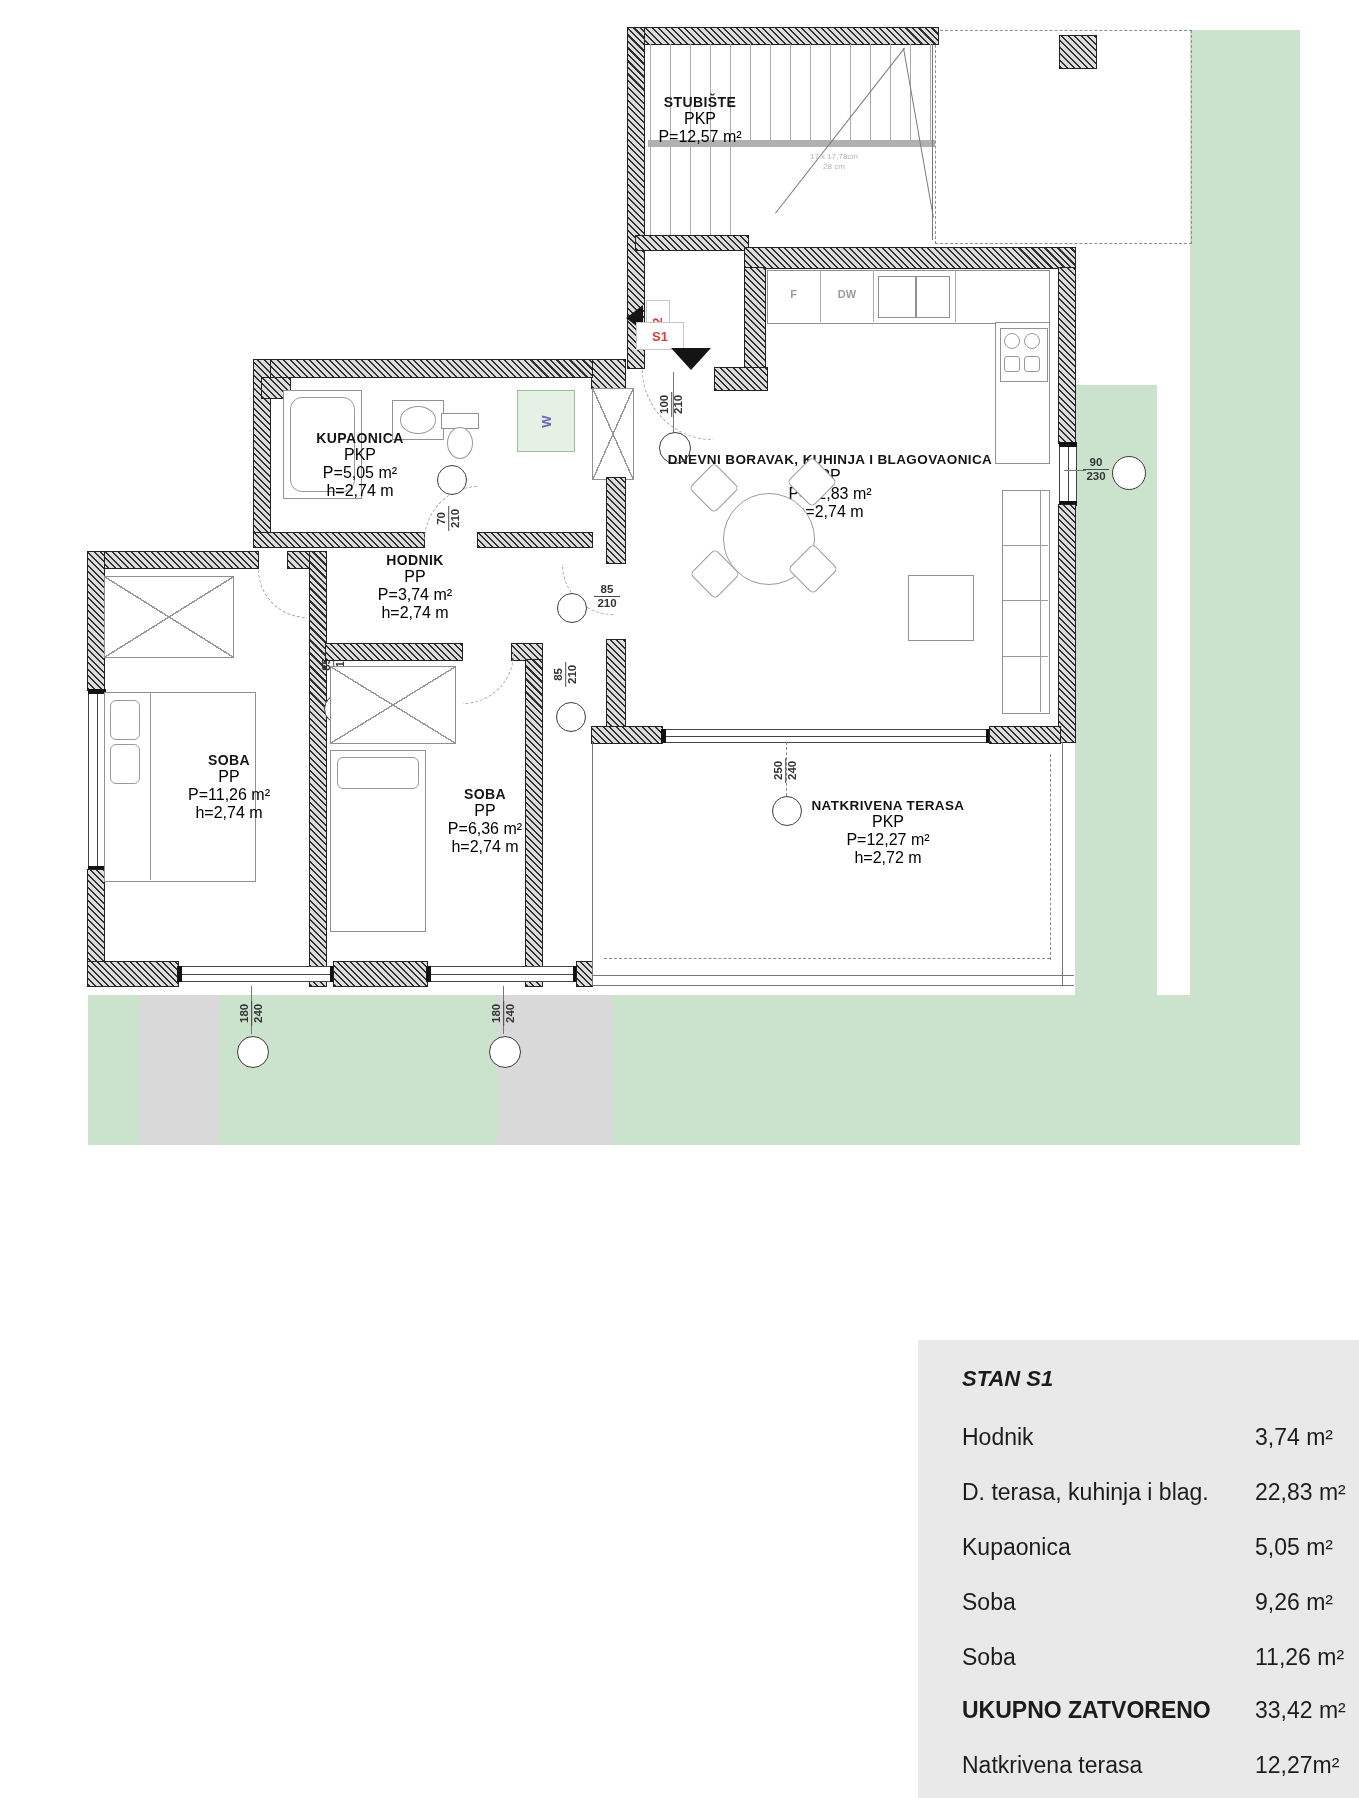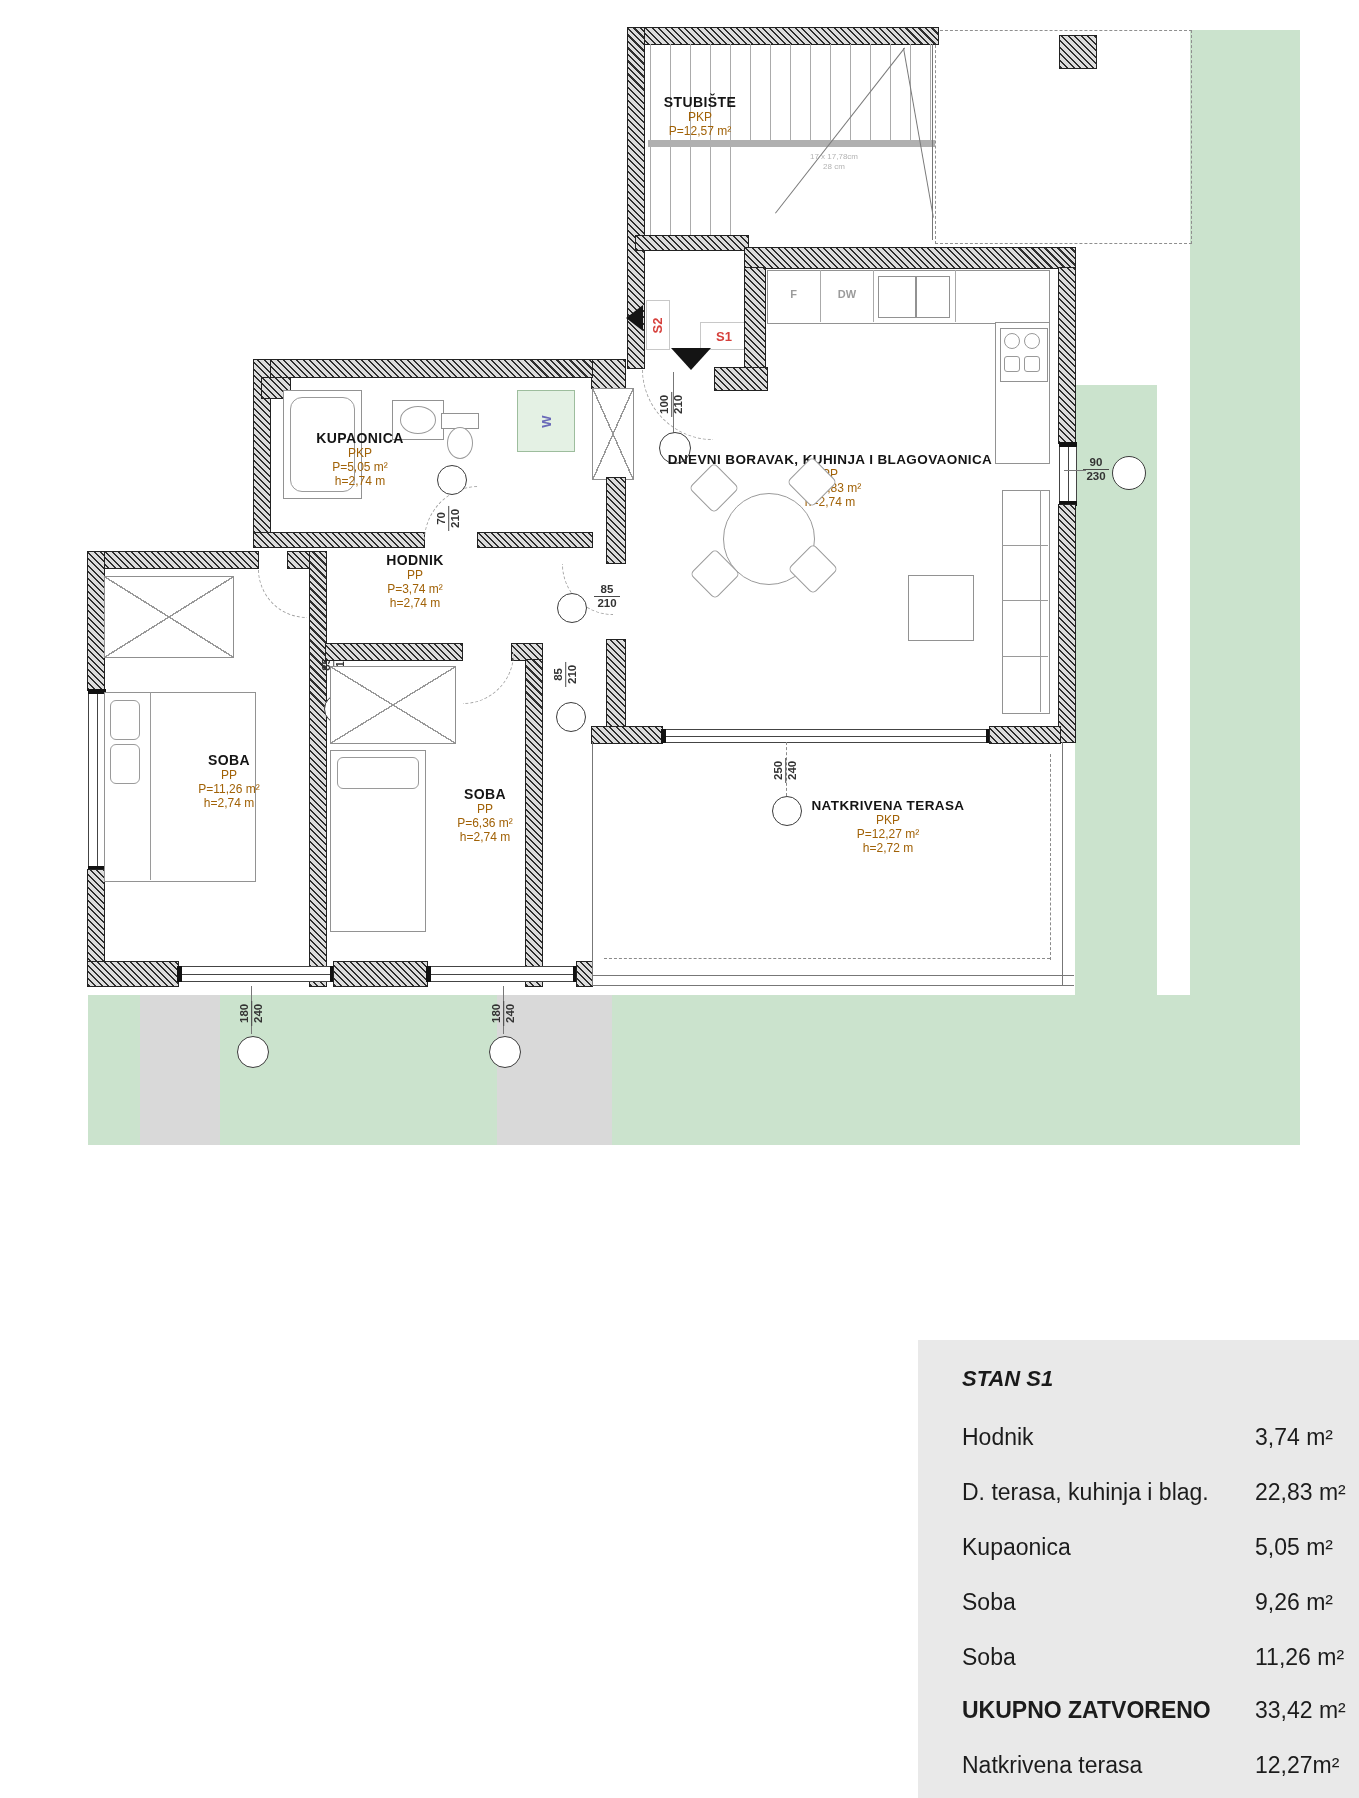--- a/index.html
+++ b/index.html
@@ -39,21 +39,21 @@
   .vdim{position:absolute;display:flex;align-items:center;justify-content:center;}
   .vdim .stack{transform:rotate(-90deg);}
   .hdim{position:absolute;display:flex;align-items:center;justify-content:center;}
   
   .arc{position:absolute;border:1px dashed #a5a5a5;border-radius:50%;}
   .arc.bl{clip-path:polygon(0 50%,50% 50%,50% 100%,0 100%);}
   .arc.br{clip-path:polygon(50% 50%,100% 50%,100% 100%,50% 100%);}
   .arc.tl{clip-path:polygon(0 0,50% 0,50% 50%,0 50%);}
   
   .rmtitle{font-weight:700;font-size:14px;letter-spacing:.4px;color:#141414;}
-  .rmsub{font-size:12px;color:#a16207;}
+  .rmsub{font-size:16px;color:#000000;}
   .center{text-align:center;}
   .note{font-size:8px;color:#b3b3b3;line-height:1.2;}
   .applabel{font-size:11px;color:#9b9b9b;font-weight:700;}
   .redchip{position:absolute;background:#fff;border:1px solid #c8c8c8;color:#d6403c;
            font-weight:700;font-size:13px;display:flex;align-items:center;justify-content:center;}
   .tri-left{width:0;height:0;border-top:13px solid transparent;border-bottom:13px solid transparent;
             border-right:17px solid #141414;position:absolute;}
   .tri-down{width:0;height:0;border-left:20px solid transparent;border-right:20px solid transparent;
             border-top:22px solid #141414;position:absolute;}
   
@@ -93,21 +93,21 @@
   <div class="abs note" style="left:788px;top:152px;width:92px;text-align:center;">
     <div>17 x 17,78cm</div>
     <div>28 cm</div>
   </div>
   <div class="abs wall" style="left:636px;top:236px;width:112px;height:14px;"></div>
 
   <div class="tri-left" style="left:626px;top:305px;"></div>
   <div class="redchip" style="left:646px;top:300px;width:22px;height:48px;">
     <span style="transform:rotate(-90deg);">S2</span>
   </div>
-  <div class="redchip" style="left:700px;top:322px;width:46px;height:26px;">
+  <div class="redchip" style="left:636px;top:322px;width:46px;height:26px;">
     <span>S1</span>
   </div>
   <div class="tri-down" style="left:671px;top:348px;"></div>
 
   <div class="abs thinline" style="left:673px;top:372px;width:1px;height:62px;"></div>
   <div class="vdim" style="left:652px;top:380px;width:40px;height:48px;">
     <div class="stack">
         <span>100</span>
         <span class="under">210</span>
       </div>

